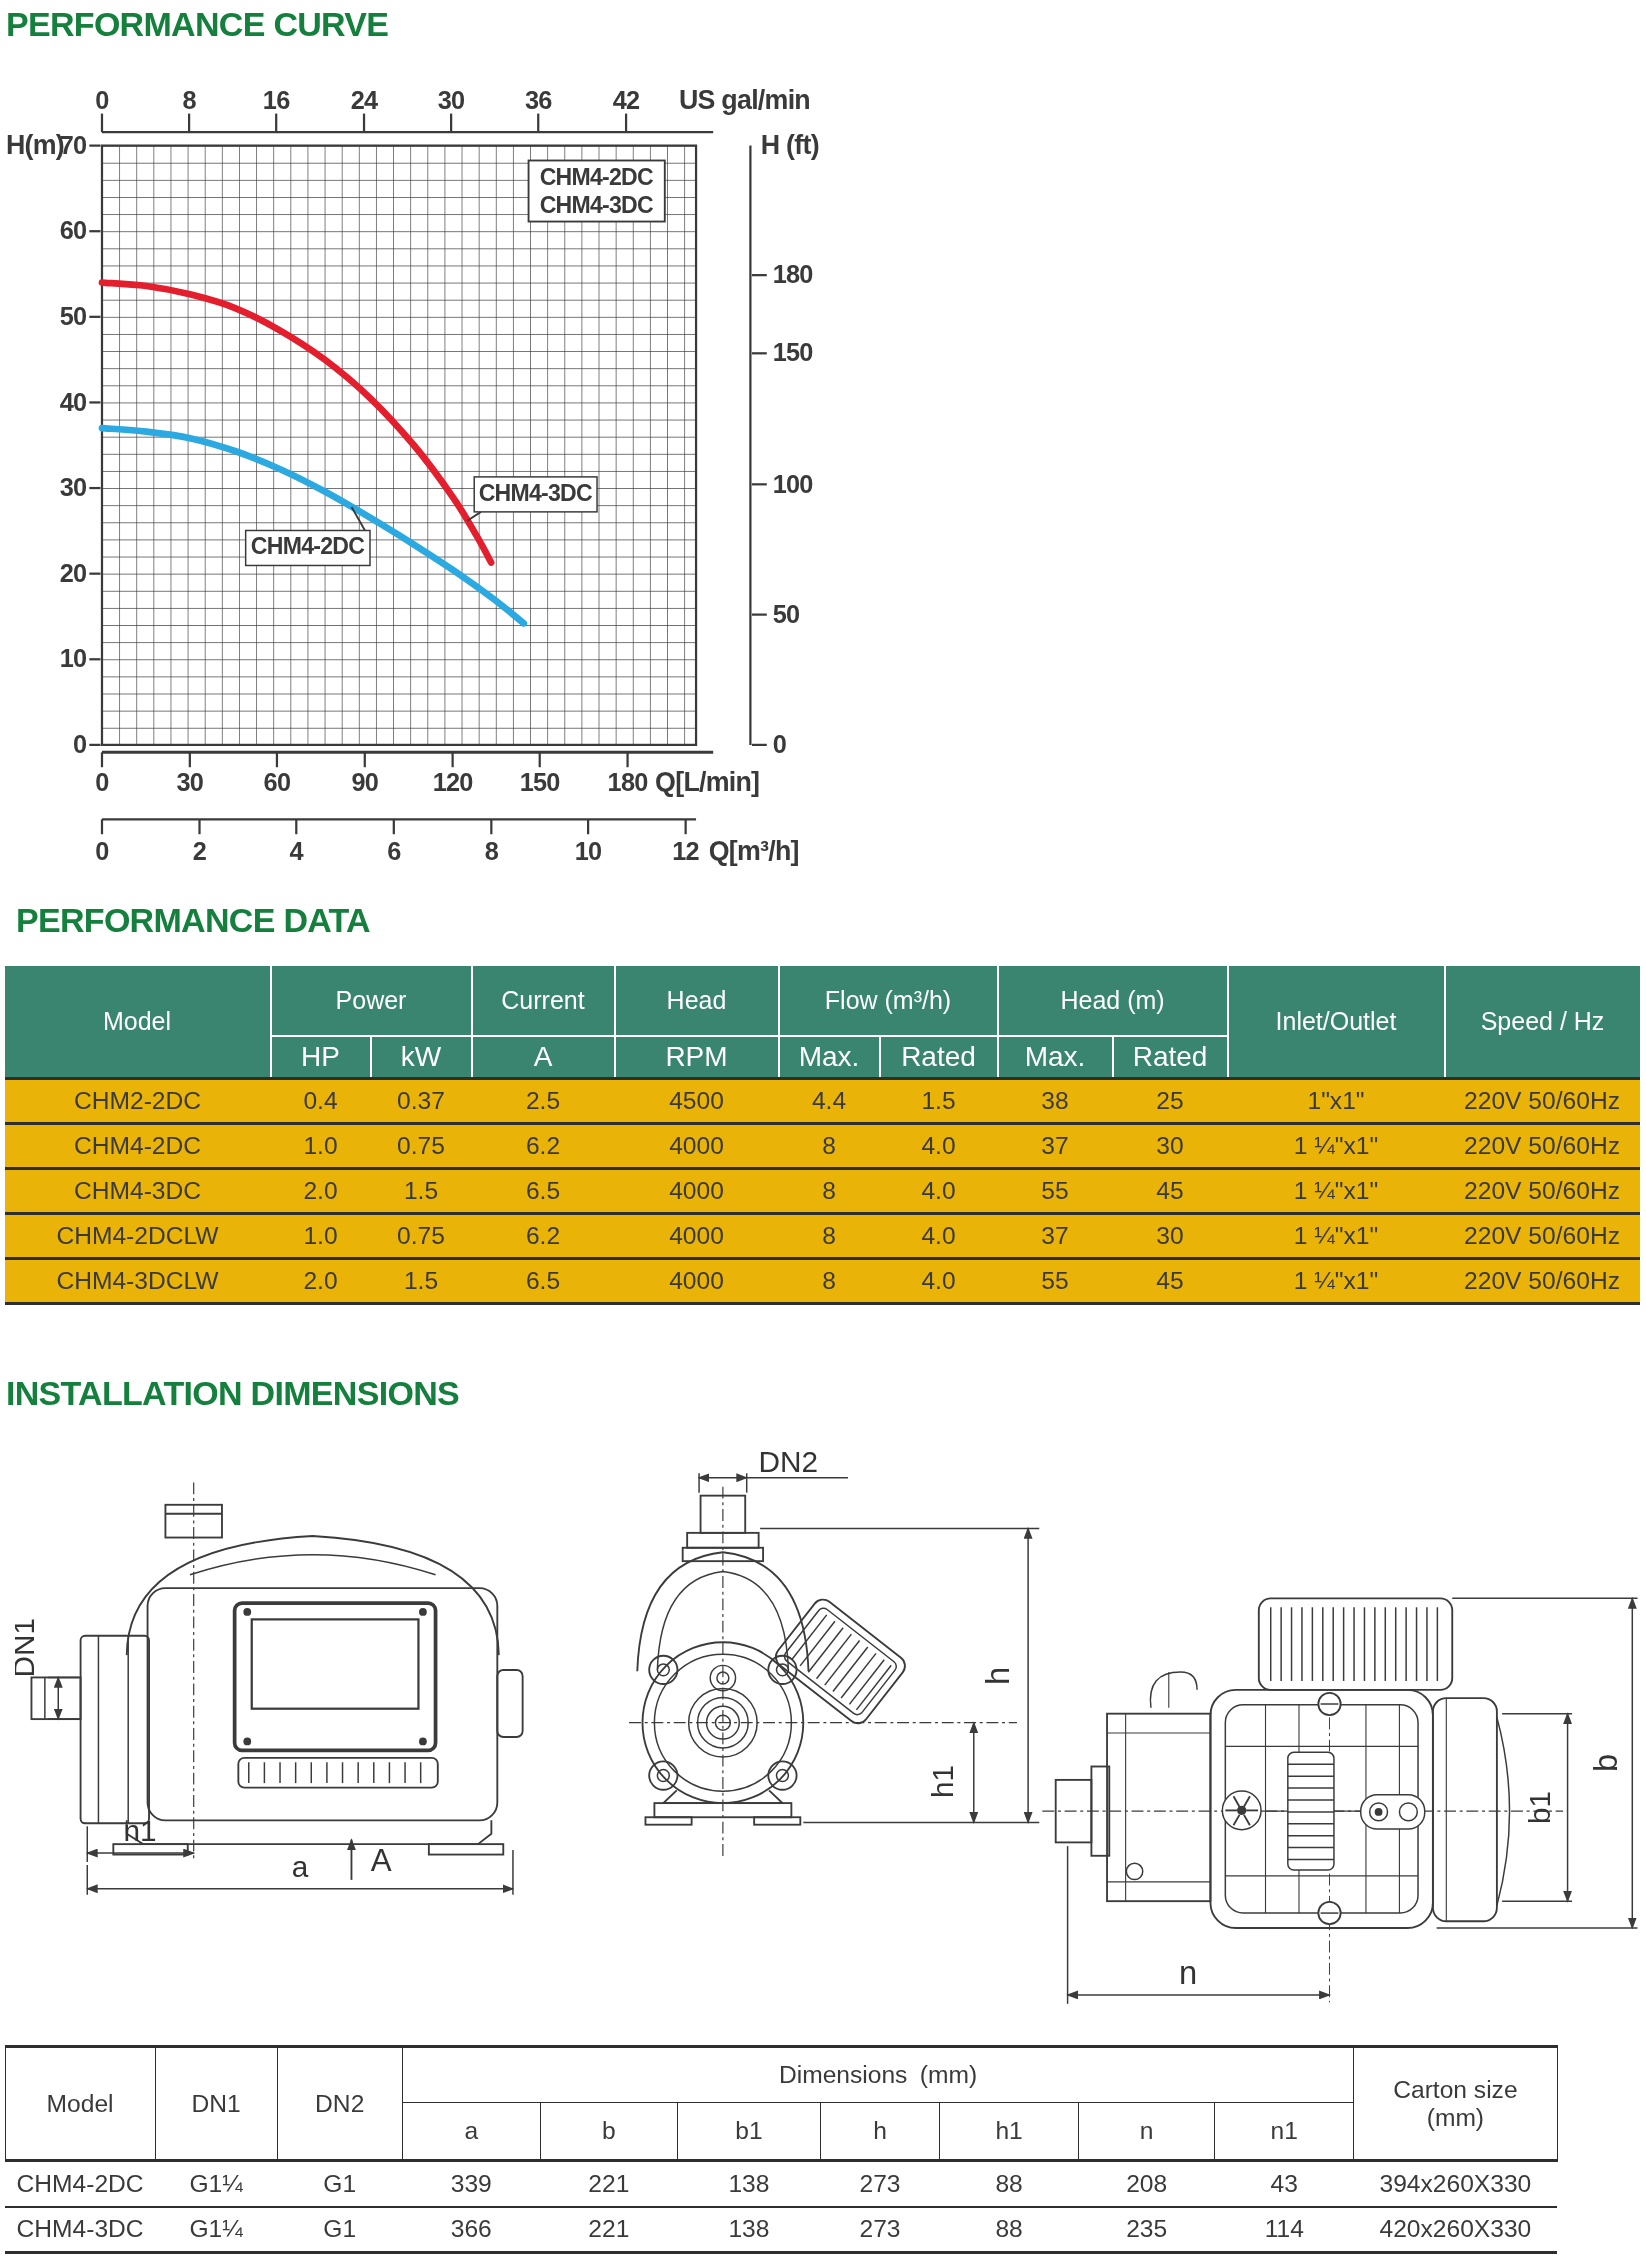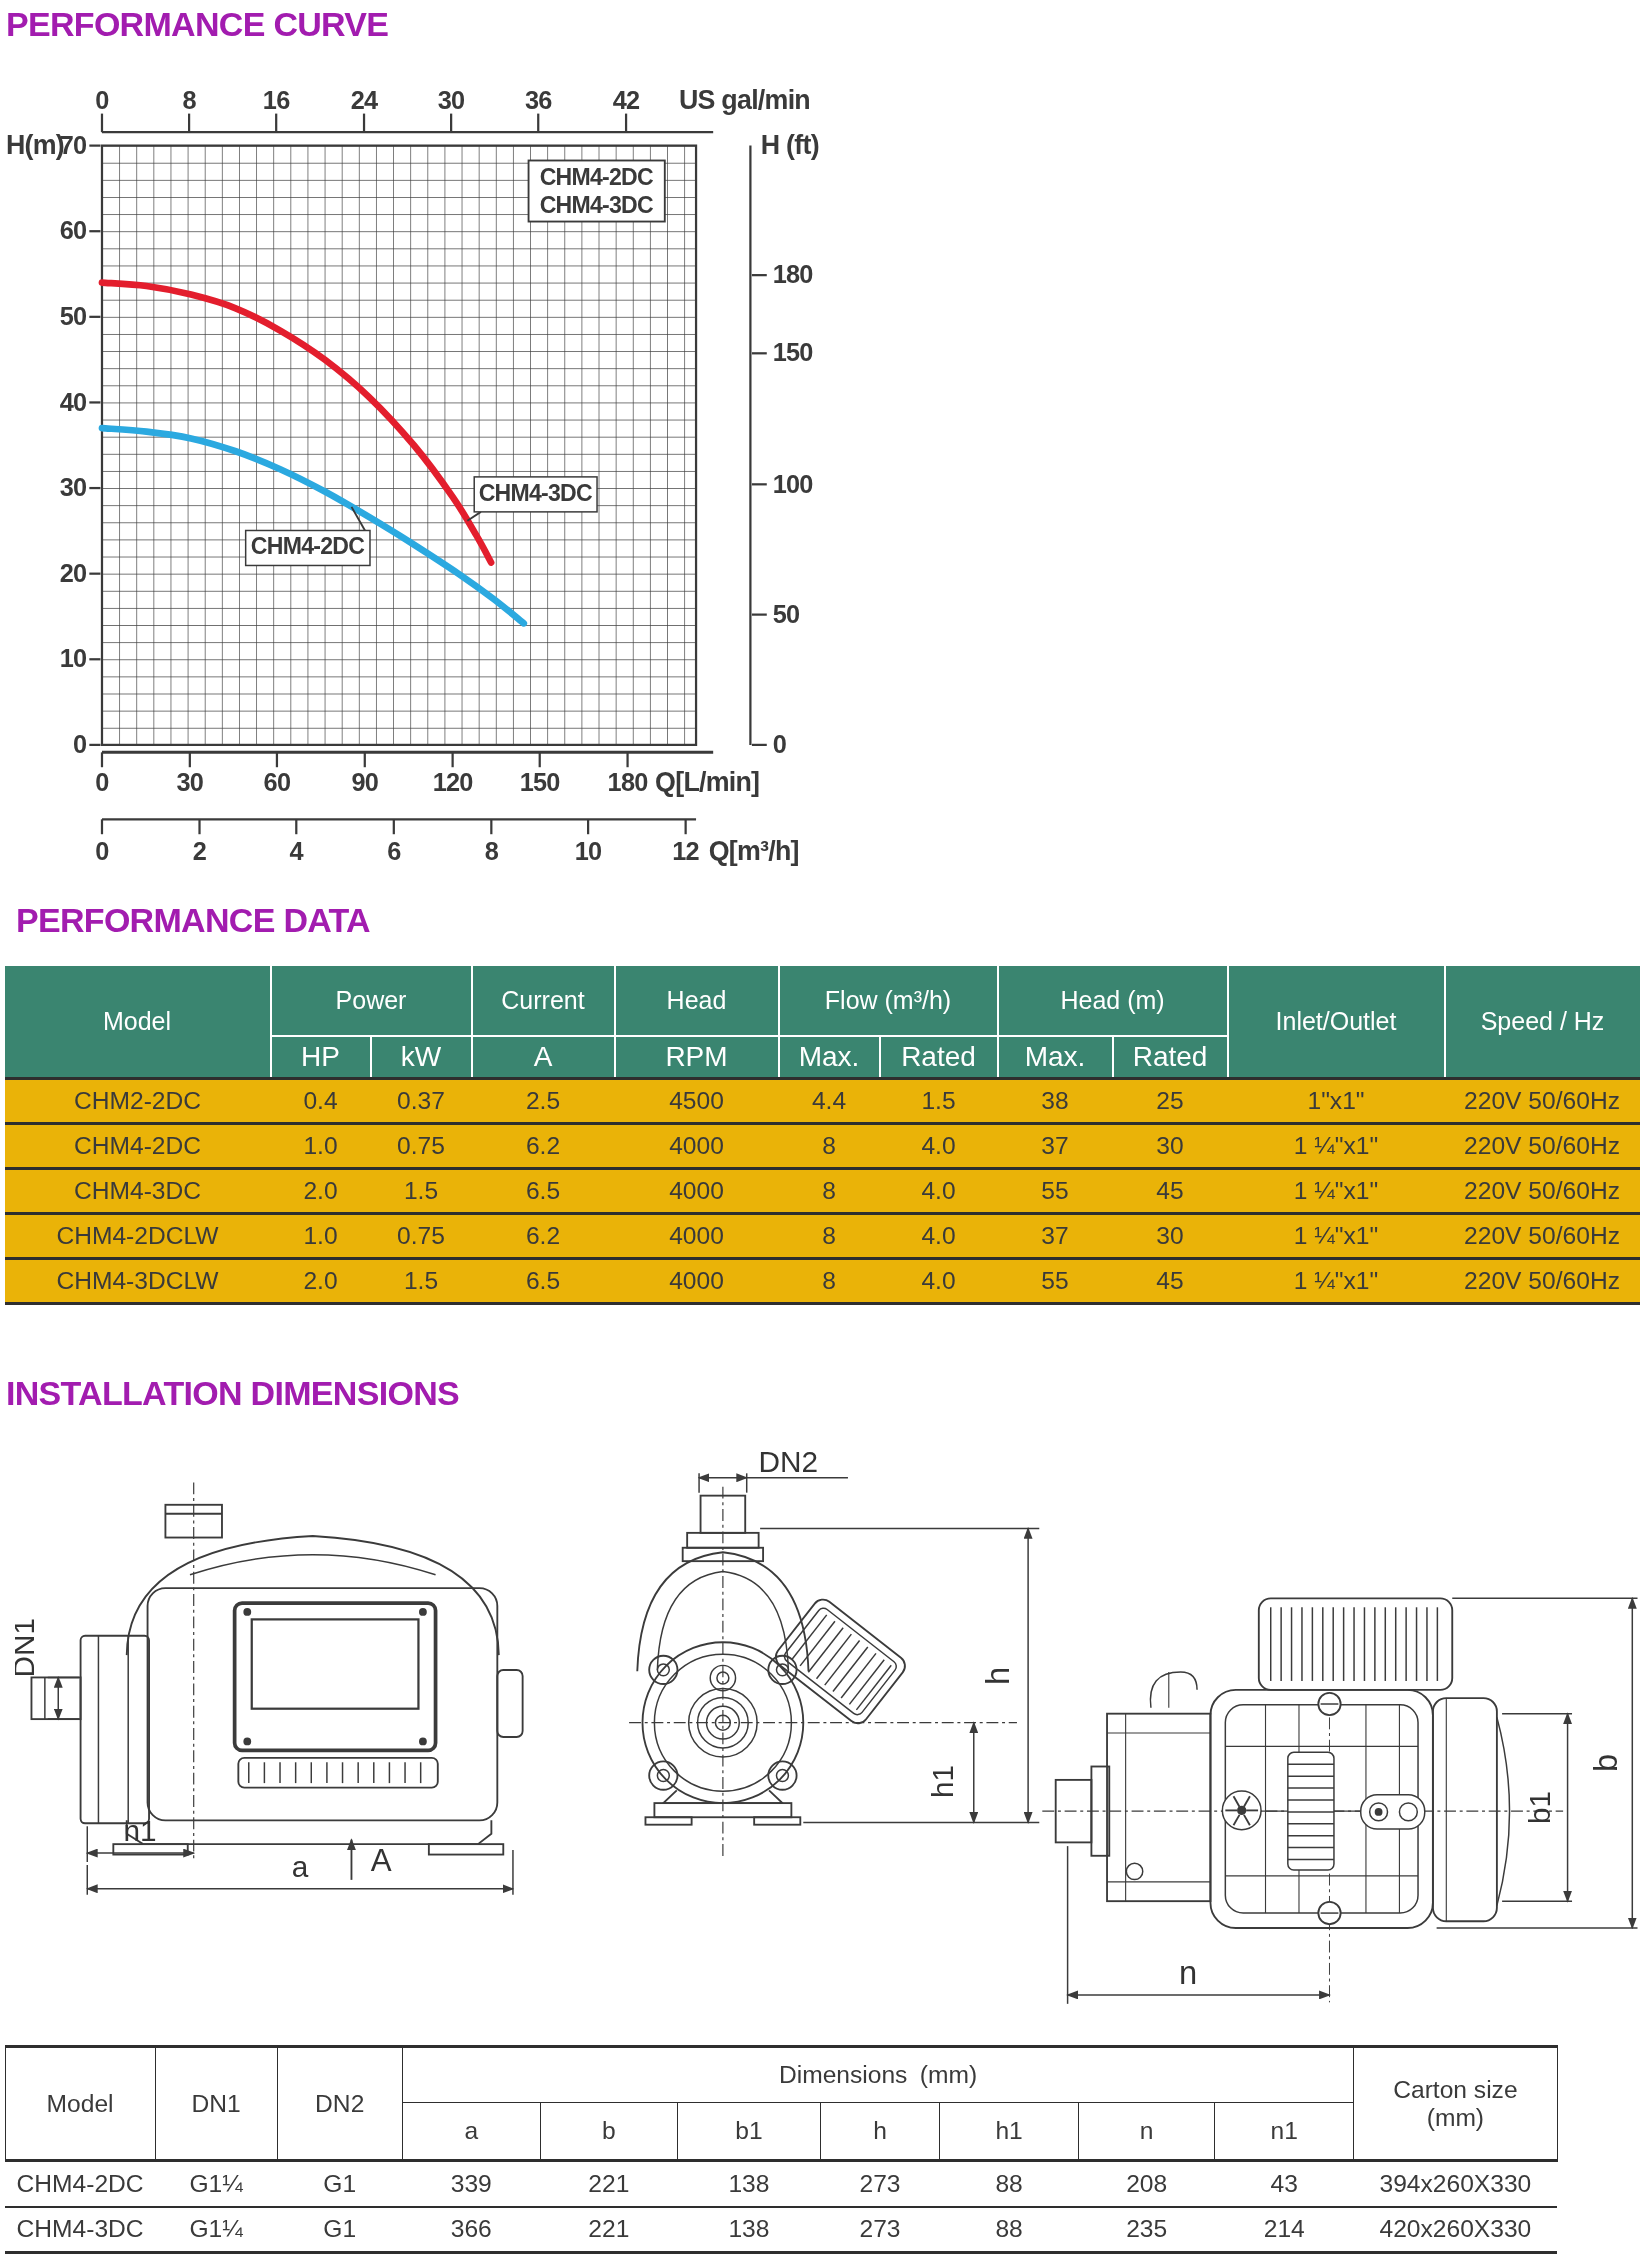--- a/index.html
+++ b/index.html
@@ -1,18 +1,18 @@
 <!DOCTYPE html>
 <html style="font-size:12px"><head>
 <meta charset="utf-8">
 <style>
   html,body{margin:0;padding:0;background:#fff;}
   body{width:1646px;height:2261px;position:relative;font-family:"Liberation Sans","DejaVu Sans",sans-serif;color:#3a3a3a;}
   .abs{position:absolute;}
-  h2.sec{font-size:34px;font-weight:bold;color:#a21caf;letter-spacing:-0.7px;margin:0;}
+  h2.sec{font-size:34px;font-weight:bold;color:#15803d;letter-spacing:-0.7px;margin:0;}
   svg text{fill:#3a3a3a;}
   .tick{font-size:34px;font-weight:bold;letter-spacing:-1px;}
   .unit{font-size:36px;font-weight:bold;letter-spacing:-1px;}
   .lgd{font-size:31px;font-weight:bold;letter-spacing:-1px;}
   .dimlab{font-size:40px;font-weight:normal;fill:#333;}
   table{border-collapse:collapse;table-layout:fixed;}
   table td,table th{text-align:center;vertical-align:middle;overflow:hidden;}
   
   .perf{width:1634px;}
   .perf th{background:#3A8570;color:#fff;font-weight:normal;font-size:25px;border:2.2px solid #fff;}
@@ -562,18 +562,18 @@
     <tr>
       <td>CHM4-3DC</td>
       <td>G1¼</td>
       <td>G1</td>
       <td>366</td>
       <td>221</td>
       <td>138</td>
       <td>273</td>
       <td>88</td>
       <td>235</td>
-      <td>214</td>
+      <td>114</td>
       <td>420x260X330</td>
     </tr>
   </tbody>
 </table>
 
 
 </body></html>

